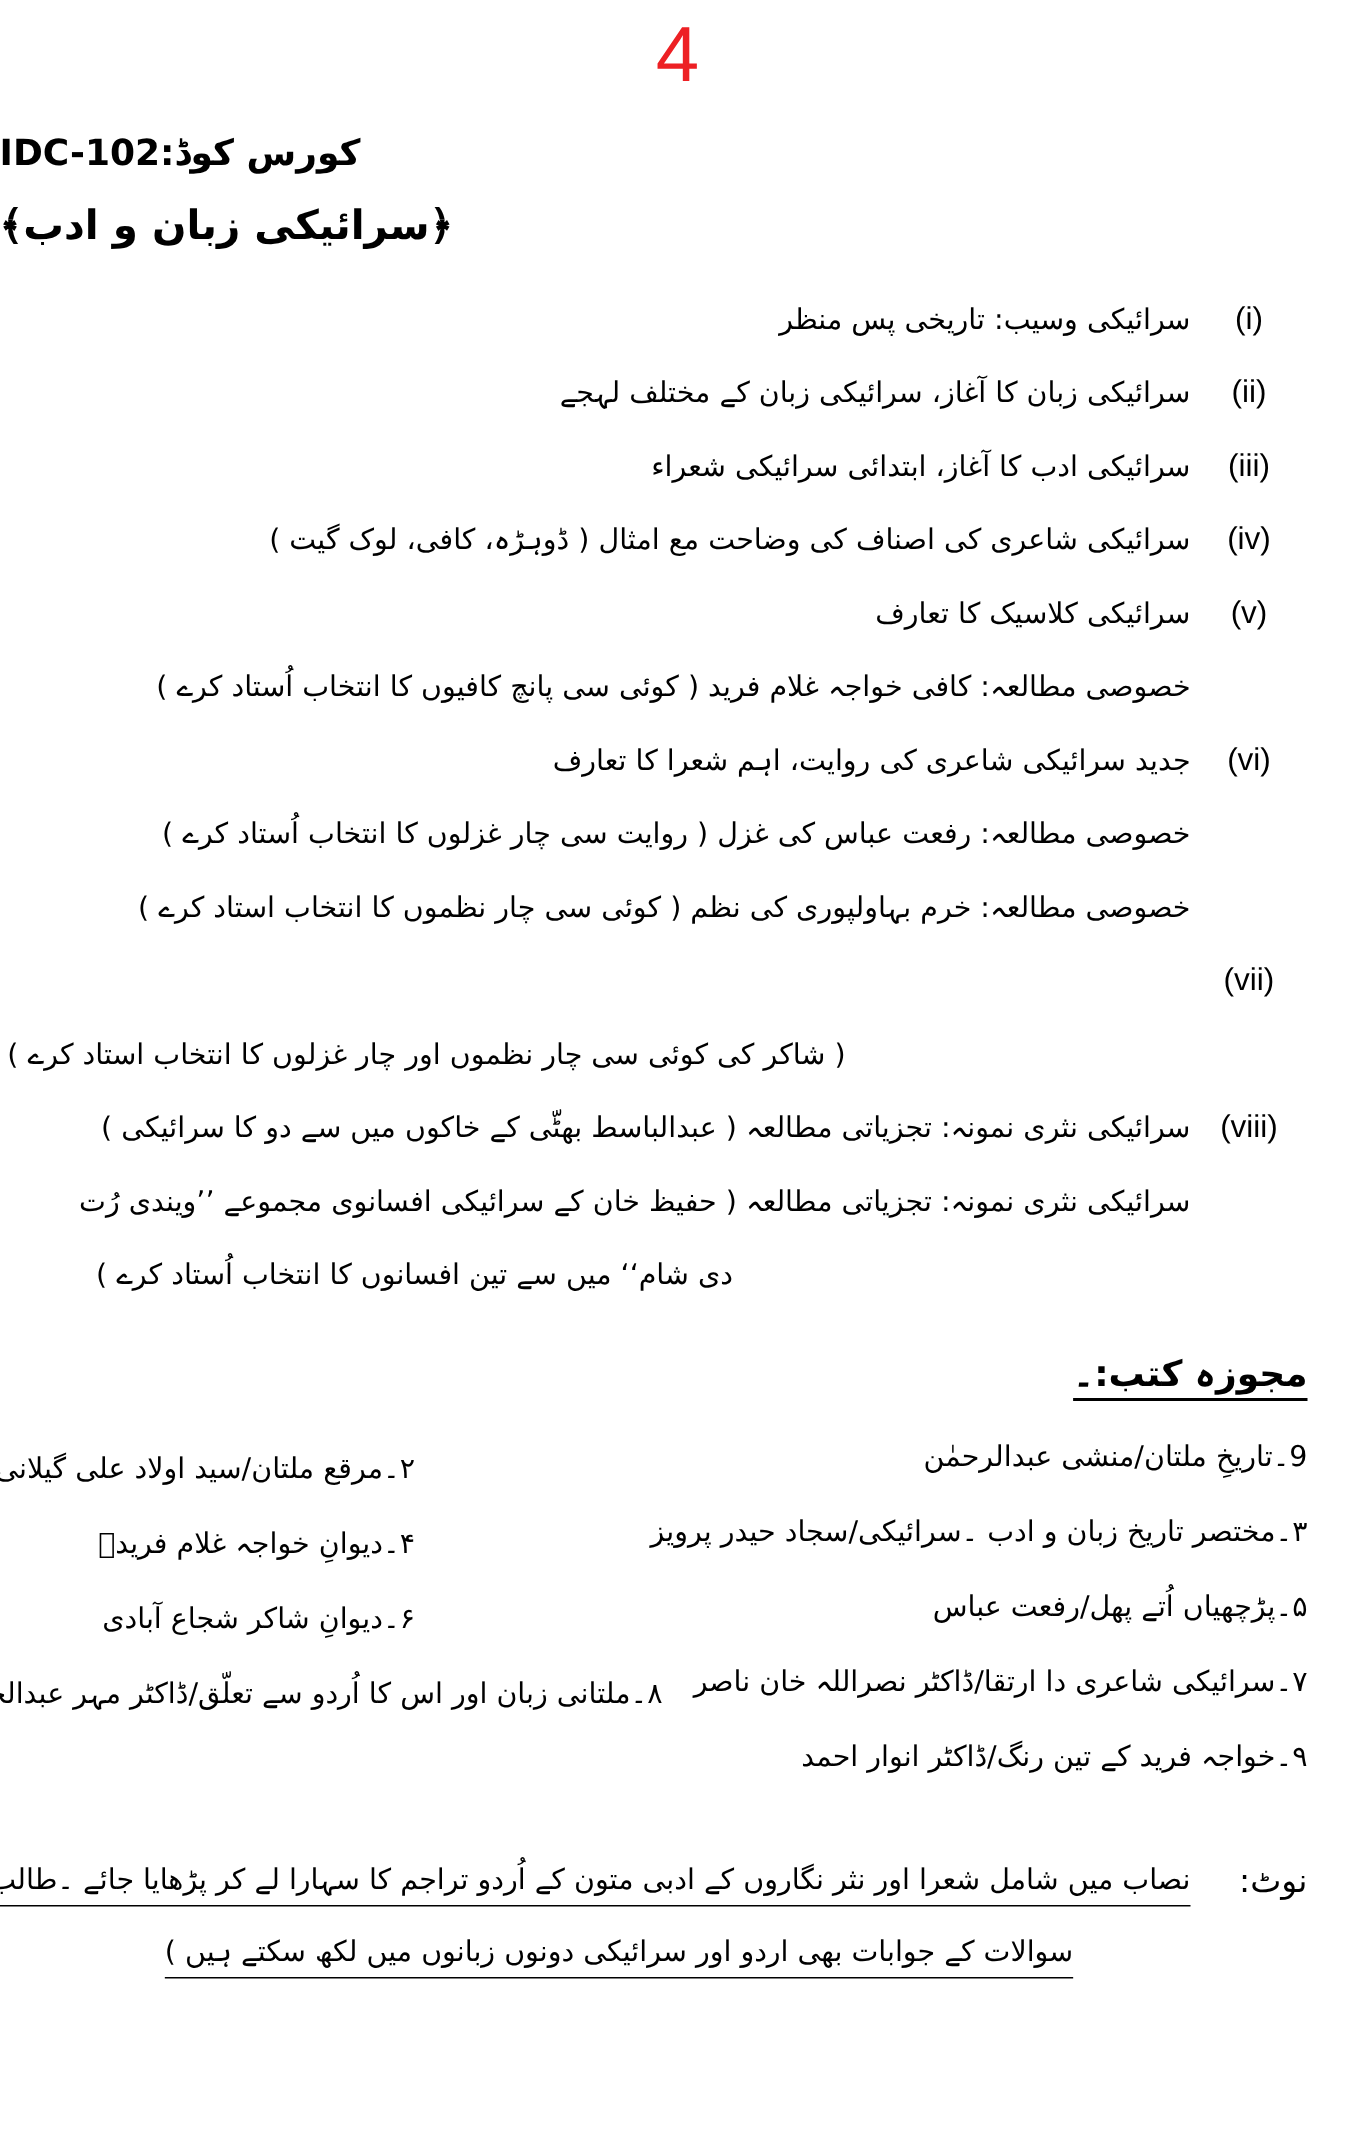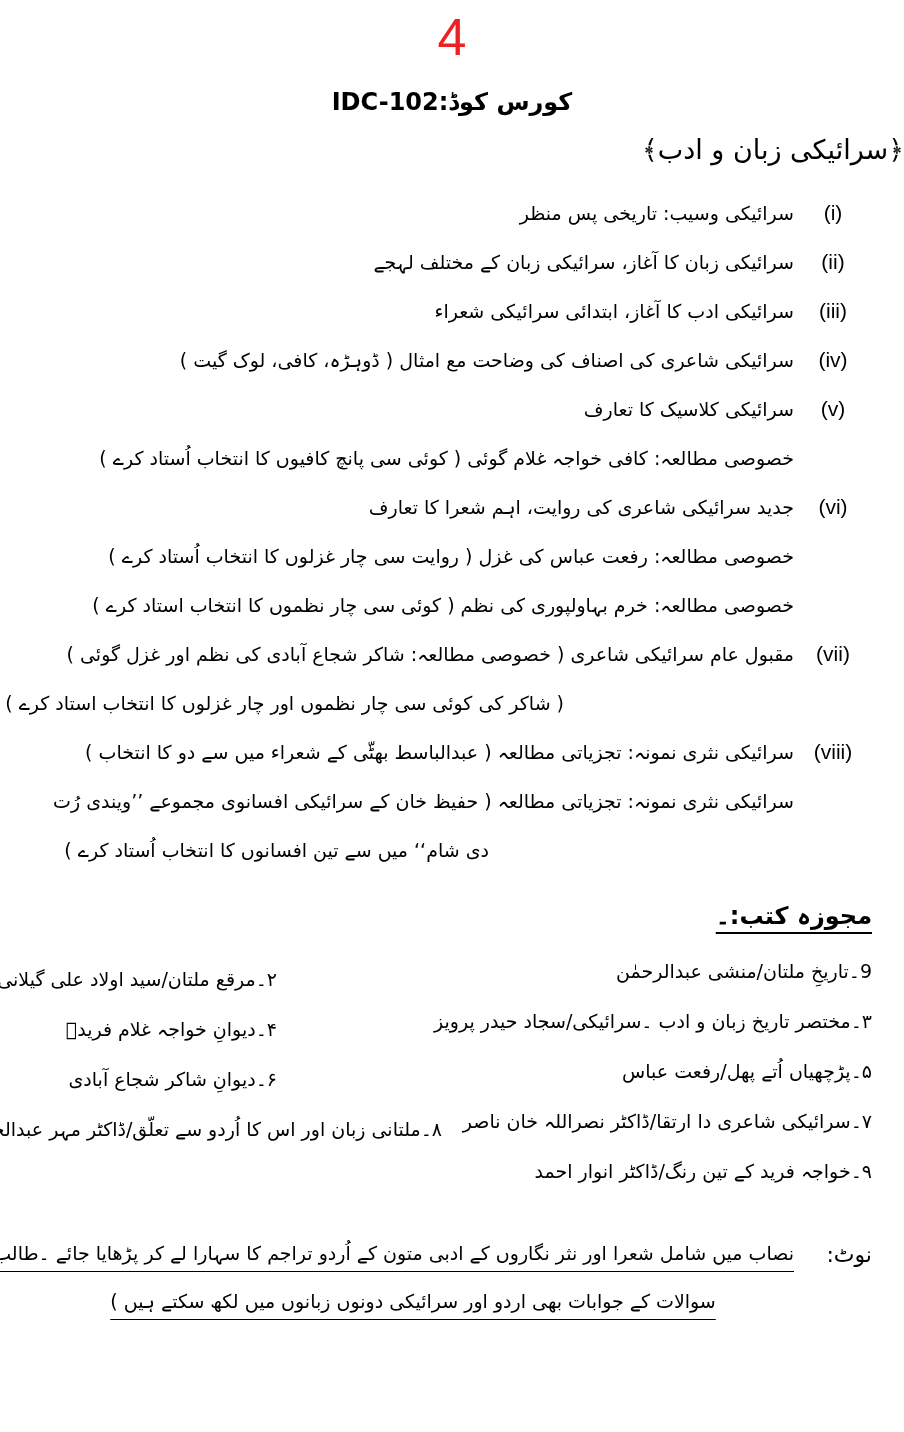--- a/index.html
+++ b/index.html
@@ -15,28 +15,28 @@
   }
   .page-number{
     position:absolute;top:8px;left:0;right:0;
     text-align:center;
     direction:ltr;
     font-family:"Liberation Sans",sans-serif;
     font-size:52px;line-height:58px;
   }
   .course-code{
     position:absolute;top:88px;left:0;right:0;
-    text-align:center;
+    text-align:left;
     font-size:24px;font-weight:bold;
     unicode-bidi:plaintext;
   }
   .doc-title{
     position:absolute;top:134px;left:0;right:0;
-    text-align:right;
-    font-size:27px;font-weight:normal;
+    text-align:left;
+    font-size:27px;font-weight:bold;
   }
   .outline{
     position:absolute;top:188px;right:32px;left:32px;
   }
   .o-row{
     display:flex;align-items:center;
     height:49px;
     white-space:nowrap;
   }
   .o-marker{
@@ -126,45 +126,44 @@
     <div class="o-row">
       <span class="o-marker">(iv)</span>
       <span class="o-text">سرائیکی شاعری کی اصناف کی وضاحت مع امثال ( ڈوہڑہ، کافی، لوک گیت )</span>
     </div>
     <div class="o-row">
       <span class="o-marker">(v)</span>
       <span class="o-text">سرائیکی کلاسیک کا تعارف</span>
     </div>
     <div class="o-row ind1">
       <span class="o-marker"></span>
-      <span class="o-text">خصوصی مطالعہ: کافی خواجہ غلام گوئی ( کوئی سی پانچ کافیوں کا انتخاب اُستاد کرے )</span>
+      <span class="o-text">خصوصی مطالعہ: کافی خواجہ غلام فرید ( کوئی سی پانچ کافیوں کا انتخاب اُستاد کرے )</span>
     </div>
     <div class="o-row">
       <span class="o-marker">(vi)</span>
       <span class="o-text">جدید سرائیکی شاعری کی روایت، اہم شعرا کا تعارف</span>
     </div>
     <div class="o-row ind1">
       <span class="o-marker"></span>
       <span class="o-text">خصوصی مطالعہ: رفعت عباس کی غزل ( روایت سی چار غزلوں کا انتخاب اُستاد کرے )</span>
     </div>
     <div class="o-row ind1">
       <span class="o-marker"></span>
       <span class="o-text">خصوصی مطالعہ: خرم بہاولپوری کی نظم ( کوئی سی چار نظموں کا انتخاب استاد کرے )</span>
     </div>
     <div class="o-row">
       <span class="o-marker">(vii)</span>
-      <span class="o-text">مقبول عام سرائیکی شاعری ( خصوصی مطالعہ: شاکر شجاع آبادی کی نظم اور غزل گوئی )</span>
     </div>
     <div class="o-row ind2">
       <span class="o-marker"></span>
       <span class="o-text">( شاکر کی کوئی سی چار نظموں اور چار غزلوں کا انتخاب استاد کرے )</span>
     </div>
     <div class="o-row">
       <span class="o-marker">(viii)</span>
-      <span class="o-text">سرائیکی نثری نمونہ: تجزیاتی مطالعہ ( عبدالباسط بھٹّی کے شعراء میں سے دو کا انتخاب )</span>
+      <span class="o-text">سرائیکی نثری نمونہ: تجزیاتی مطالعہ ( عبدالباسط بھٹّی کے خاکوں میں سے دو کا سرائیکی )</span>
     </div>
     <div class="o-row ind1">
       <span class="o-marker"></span>
       <span class="o-text">سرائیکی نثری نمونہ: تجزیاتی مطالعہ ( حفیظ خان کے سرائیکی افسانوی مجموعے ’’ویندی رُت</span>
     </div>
     <div class="o-row ind3">
       <span class="o-marker"></span>
       <span class="o-text">دی شام‘‘ میں سے تین افسانوں کا انتخاب اُستاد کرے )</span>
     </div>
   </div>

